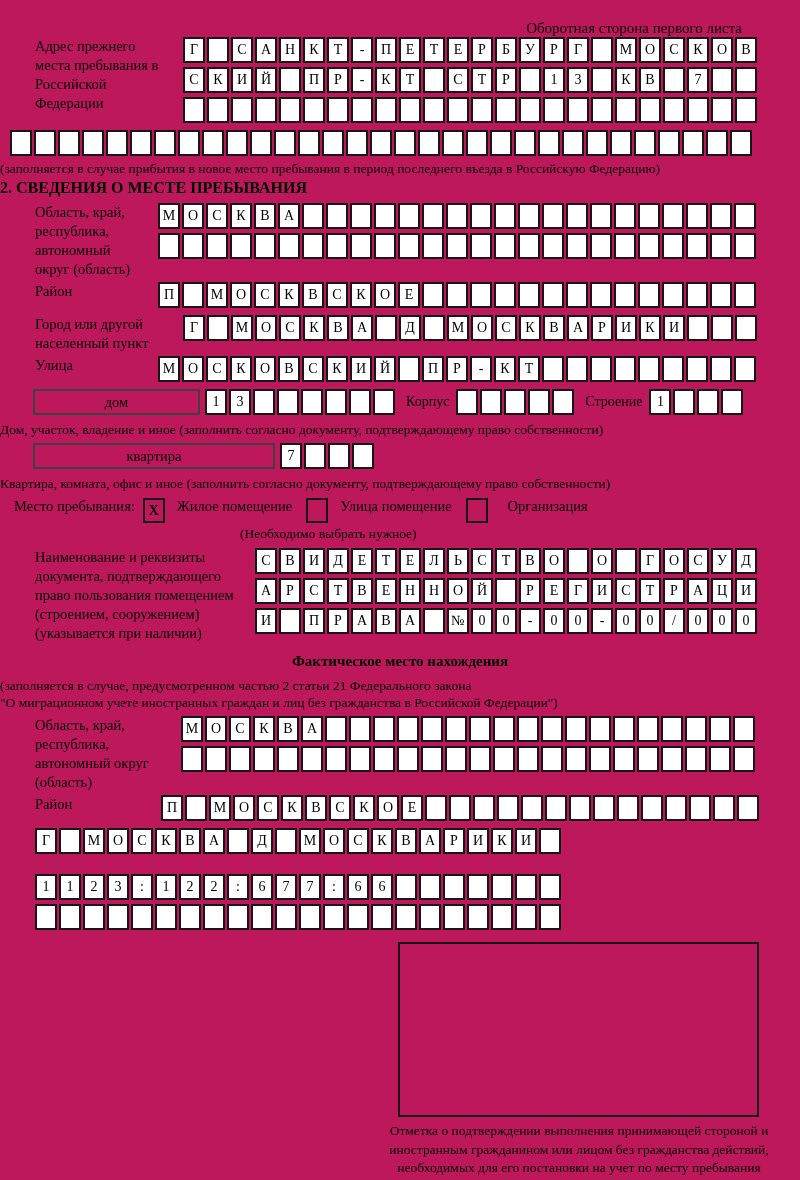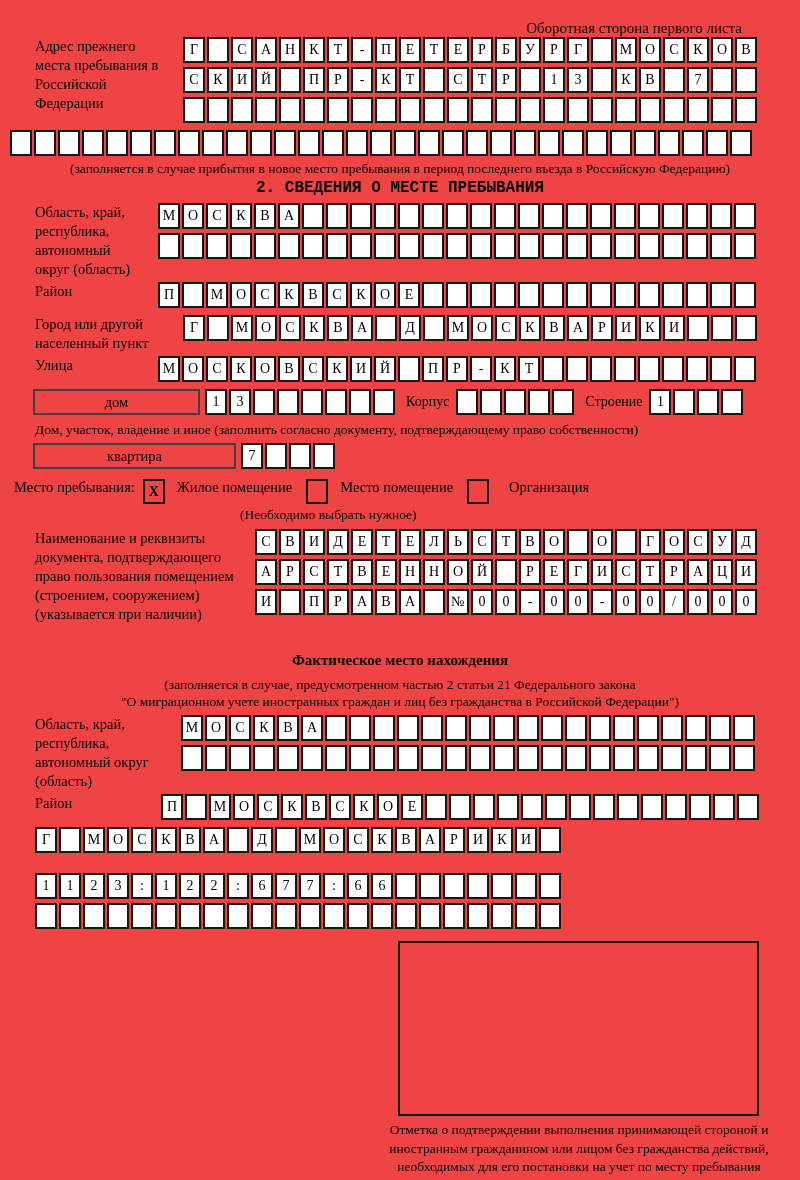--- a/index.html
+++ b/index.html
@@ -1,34 +1,34 @@
 <!DOCTYPE html>
 <html><head>
 <meta charset="utf-8">
 <style>
   html,body{margin:0;padding:0;background:#fff;}
-  .page{width:800px;height:1180px;background:#ef4444;color:#000;position:relative;overflow:hidden;
+  .page{width:800px;height:1180px;background:#be185d;color:#000;position:relative;overflow:hidden;
         font-family:"Liberation Serif","DejaVu Serif",serif;}
   .corner{text-align:right;padding:20px 58px 0 0;font-size:15px;}
   .field{display:flex;align-items:flex-start;padding-left:35px;margin-bottom:3px;}
   .flabel{font-size:14.5px;line-height:19px;box-sizing:border-box;padding-right:14px;flex:0 0 auto;}
   .w148{width:148px}.w123{width:123px}.w146{width:146px}.w126{width:126px}.w193{width:193px}.w220{width:220px}
   .cells{display:flex;margin-bottom:4px;}
   .cell{flex:0 0 auto;width:18px;height:22px;border:2px solid #161616;margin-right:2px;
         display:flex;align-items:center;justify-content:center;font-size:14px;background:#fff;}
   .overflowrow{padding-left:10px;}
-  .h2{text-align:center;font-weight:bold;font-size:16px;margin:2px 0 6px;font-family:Liberation Mono, monospace;}
-  .h3{text-align:center;font-weight:bold;font-size:15px;margin:28px 0 7px;}
+  .h2{font-weight:bold;font-size:16px;margin:2px 0 6px;}
+  .h3{text-align:center;font-weight:bold;font-size:15px;margin:10px 0 7px;}
   .note{font-size:13.5px;line-height:17px;}
-  .center{text-align:center;}
-  .padnote{padding-left:35px;margin:1px 0 5px;}
+  .center{}
+  .padnote{margin:1px 0 5px;}
   .hrow{display:flex;align-items:flex-start;padding-left:33px;margin-bottom:2px;}
   .widebox{box-sizing:border-box;border:2px solid #404040;height:26px;display:flex;align-items:center;
            justify-content:center;font-size:14.5px;margin-right:5px;flex:0 0 auto;}
-  .wb167{width:167px}.wb203{width:203px}
+  .wb167{width:167px}.wb203{width:242px}
   .inline-label{font-size:14px;line-height:26px;margin:0 7px 0 9px;flex:0 0 auto;}
   .resrow{display:flex;align-items:flex-start;padding-left:14px;margin:6px 0 2px;font-size:14.5px;}
   .checkbox{flex:0 0 auto;width:18px;height:21px;border:2px solid #161616;margin:0 12px 0 8px;
             display:flex;align-items:center;justify-content:center;font-size:14px;font-weight:bold;}
   .opt{margin-right:6px;}
   .resnote{padding-left:240px;margin:1px 0 6px;}
   .offset-rows{margin-top:13px;}
   .stamp{margin:8px 0 0 398px;width:361px;height:175px;border:2px solid #161616;box-sizing:border-box;}
   .stampcap{margin-left:388px;width:382px;text-align:center;font-size:13.5px;line-height:18.5px;margin-top:5px;}
 </style>
@@ -343,27 +343,28 @@
 
   <div class="hrow">
     <div class="widebox wb203">квартира</div>
     <div class="cells">
         <div class="cell">7</div>
         <div class="cell"></div>
         <div class="cell"></div>
         <div class="cell"></div>
       </div>
   </div>
+  <div class="note padnote">Квартира, комната, офис и иное (заполнить согласно документу, подтверждающему право собственности)</div>
 
   <div class="resrow">
     <span>Место пребывания:</span>
     <div class="checkbox">X</div>
     <span class="opt">Жилое помещение</span>
     <div class="checkbox"></div>
-    <span class="opt">Место помещение</span>
+    <span class="opt">Улица помещение</span>
     <div class="checkbox" style="margin-right:20px;"></div>
     <span class="opt">Организация</span>
   </div>
   <div class="note resnote">(Необходимо выбрать нужное)</div>
 
   <div class="field">
     <div class="flabel w220">Наименование и реквизиты документа, подтверждающего право пользования помещением (строением, сооружением) (указывается при наличии)</div>
     <div class="rows">
       <div class="cells">
           <div class="cell">С</div>

